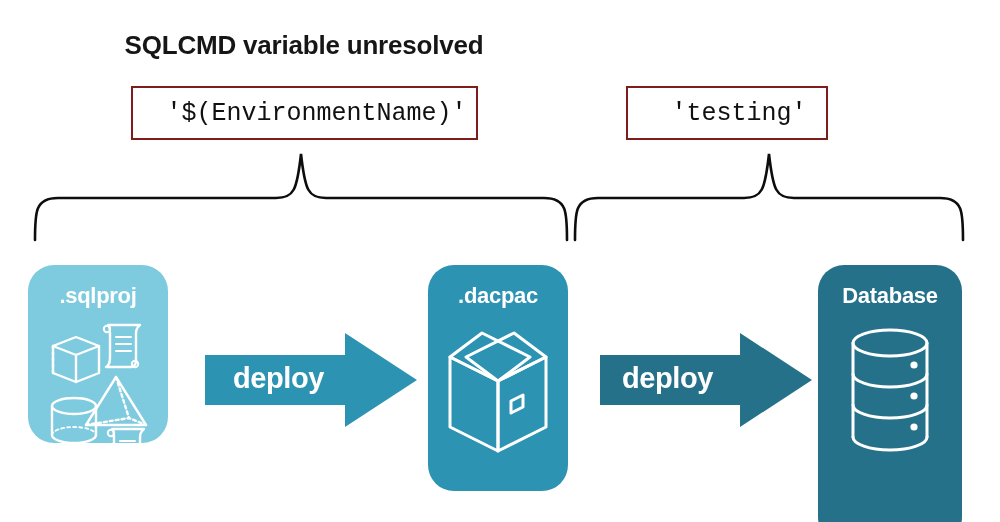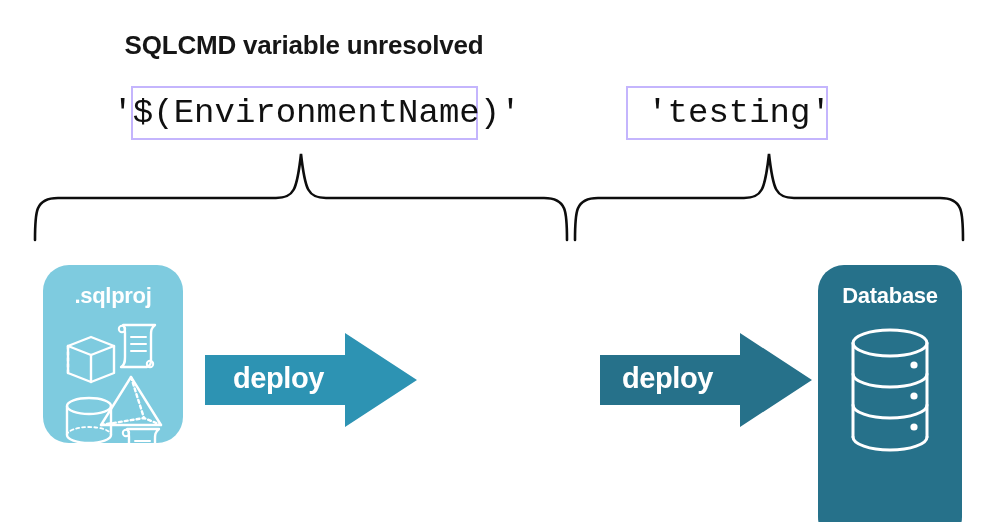--- a/index.html
+++ b/index.html
@@ -28,48 +28,48 @@
     text-align: center;
     letter-spacing: -0.2px;
     white-space: nowrap;
   }
   #heading-left  { left: 104px; top: 30px; width: 400px; }
   #heading-right { left: 566px; top: 30px; width: 400px; }
 
   
   .value-box {
     position: absolute;
-    border: 2px solid #c4b5fd;
+    border: 2px solid #7f1d1d;
     background: #ffffff;
     box-sizing: border-box;
     display: flex;
     align-items: center;
     justify-content: center;
     font-family: "Liberation Mono", monospace;
-    font-size: 34px;
+    font-size: 25px;
     color: #101010;
     letter-spacing: 0px;
     white-space: nowrap;
     padding-left: 24px;
   }
   #value-box-left  { left: 131px; top: 86px; width: 347px; height: 54px; }
   #value-box-right { left: 626px; top: 86px; width: 202px; height: 54px; }
 
   
   .brace { position: absolute; }
   #brace-left  { left: 28px;  top: 152px; }
   #brace-right { left: 568px; top: 152px; }
 
   
   .stage-box {
     position: absolute;
     border-radius: 26px;
     box-sizing: border-box;
   }
-  #stage-sqlproj  { left: 43px;  top: 265px; width: 140px; height: 178px; background: #7ecbdf; }
+  #stage-sqlproj  { left: 28px;  top: 265px; width: 140px; height: 178px; background: #7ecbdf; }
   #stage-dacpac   { left: 428px; top: 265px; width: 140px; height: 226px; background: #2d93b3; }
   #stage-database { left: 818px; top: 265px; width: 144px; height: 278px; background: #26718a; }
 
   .stage-label {
     position: absolute;
     left: 0;
     right: 0;
     top: 18px;
     text-align: center;
     font-family: "Liberation Sans", sans-serif;
@@ -173,20 +173,37 @@
             <path d="M84 126 L99 126 M84 133 L99 133 M84 140 L99 140" stroke-width="2"></path>
             <circle cx="75" cy="118" r="3.2" stroke-width="2"></circle>
             <circle cx="103" cy="149" r="3.2" stroke-width="2"></circle>
           </g>
 
         </g>
       </svg>
     </div>
   </div>
 
+  <div class="stage-box" id="stage-dacpac">
+    <div class="stage-label">.dacpac</div>
+    <div class="stage-art">
+      <svg width="120" height="150" viewBox="0 0 120 150" fill="none" xmlns="http://www.w3.org/2000/svg">
+        <g stroke="#ffffff" stroke-width="3" fill="none" stroke-linejoin="round" stroke-linecap="round">
+
+          <path d="M12 42 L60 66 L60 136 L12 112 Z"></path>
+          <path d="M108 42 L60 66 L60 136 L108 112 Z"></path>
+
+          <path d="M12 42 L44 18 L92 42 L60 66 Z"></path>
+          <path d="M108 42 L76 18 L28 42 L60 66 Z"></path>
+
+          <path d="M73 86 L85 80 L85 92 L73 98 Z"></path>
+        </g>
+      </svg>
+    </div>
+  </div>
 
   <div class="stage-box" id="stage-database">
     <div class="stage-label">Database</div>
     <div class="stage-art">
       <svg width="110" height="150" viewBox="0 0 110 150" fill="none" xmlns="http://www.w3.org/2000/svg">
         <g stroke="#ffffff" stroke-width="3" fill="none" stroke-linejoin="round" stroke-linecap="round">
           <ellipse cx="55" cy="28" rx="37" ry="13"></ellipse>
           <path d="M18 28 L18 122"></path>
           <path d="M92 28 L92 122"></path>
           <path d="M18 122 C18 129.2 34.6 135 55 135 C75.4 135 92 129.2 92 122"></path>

